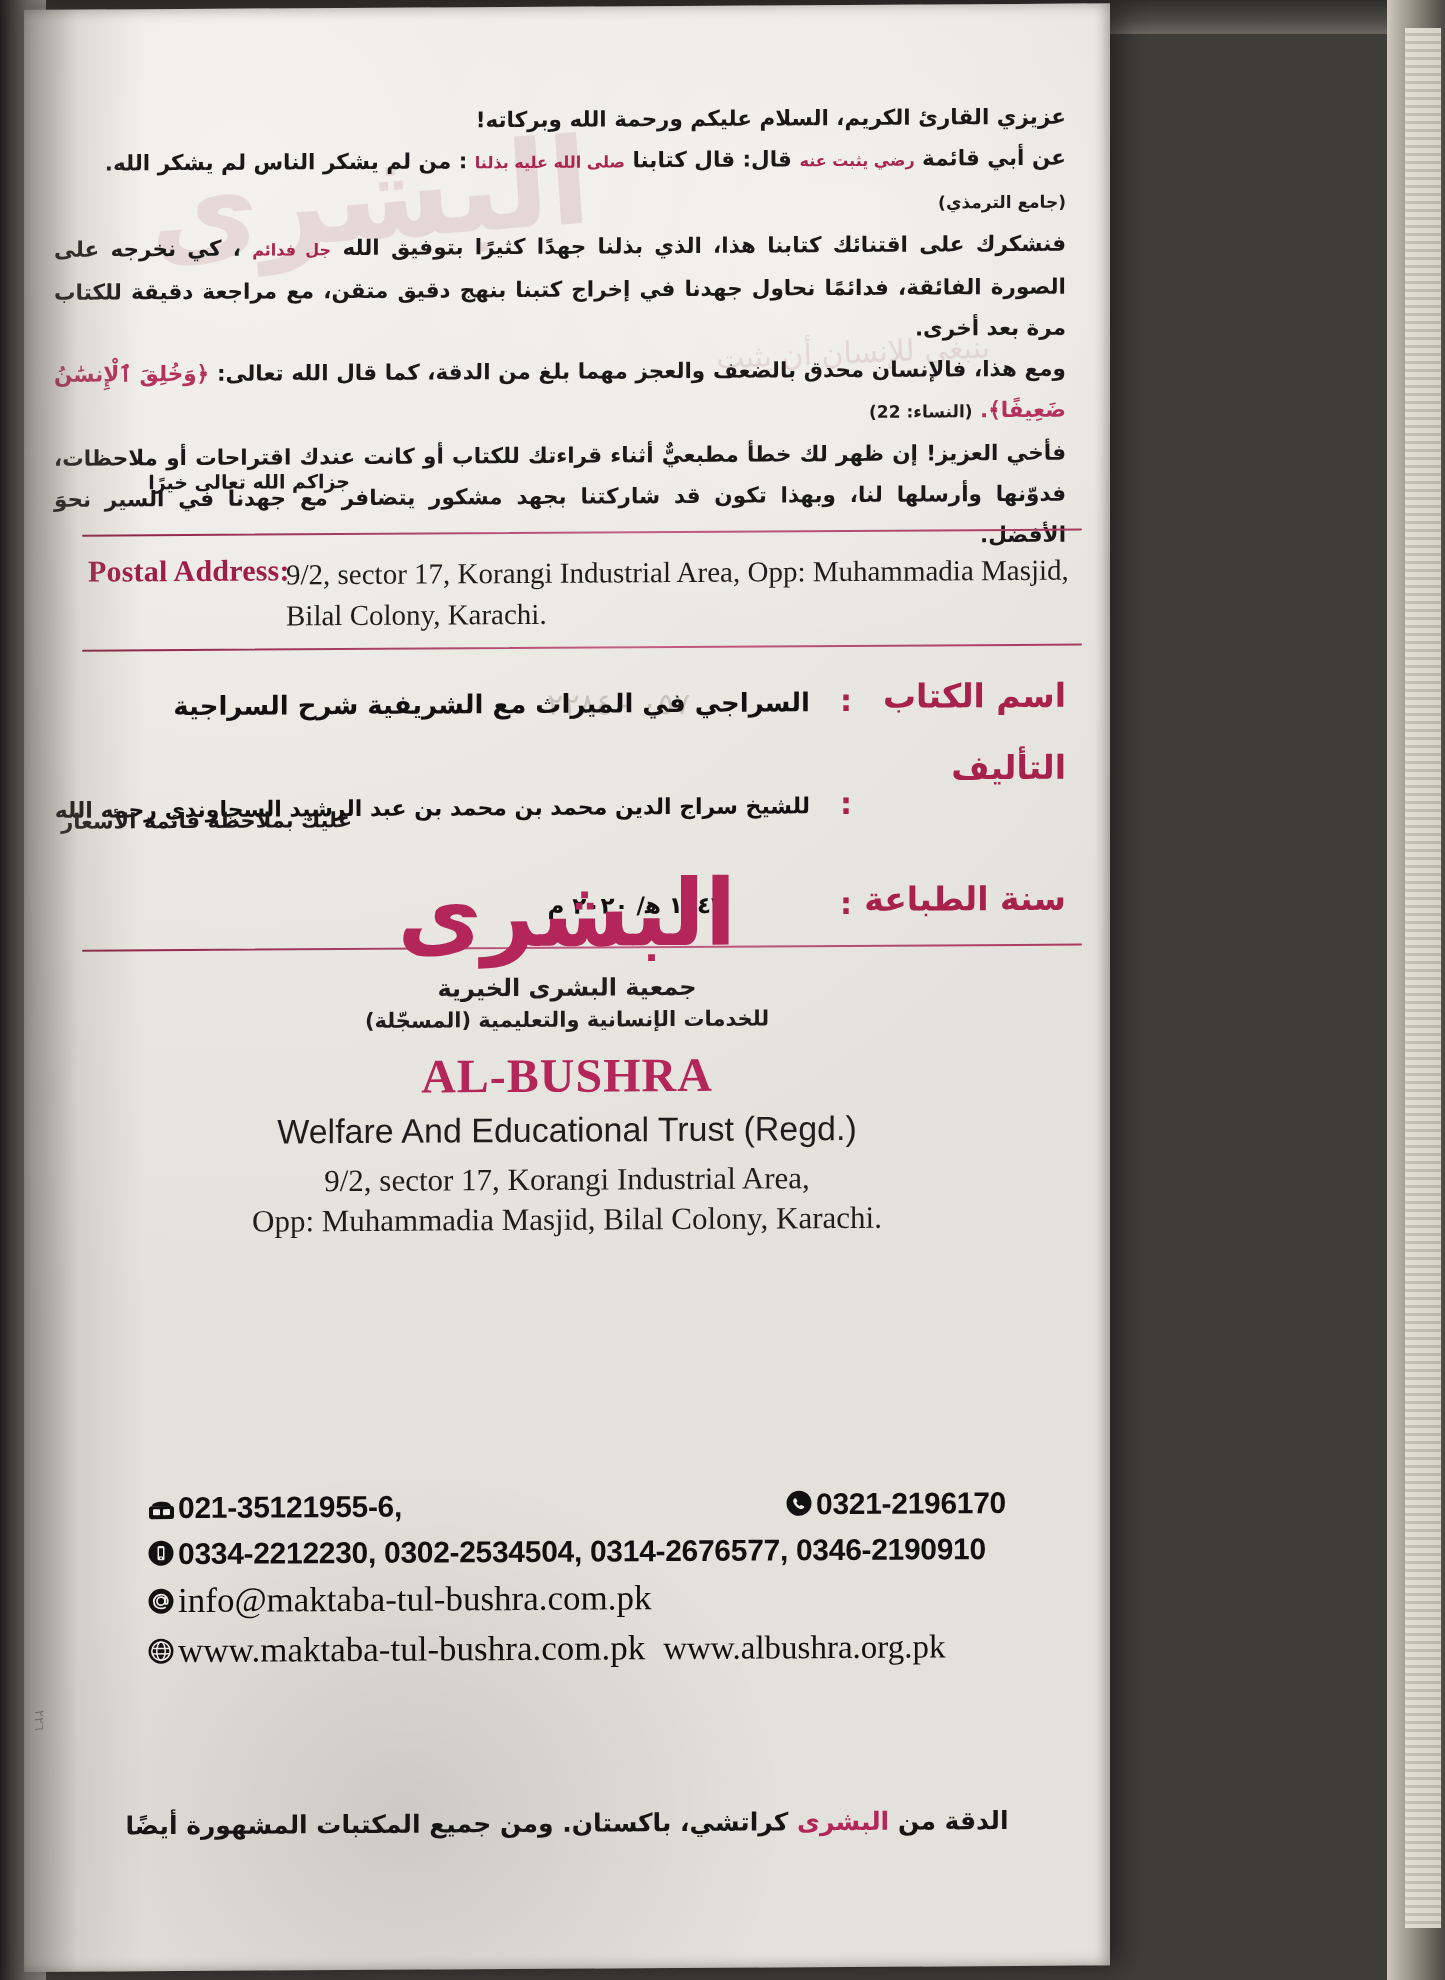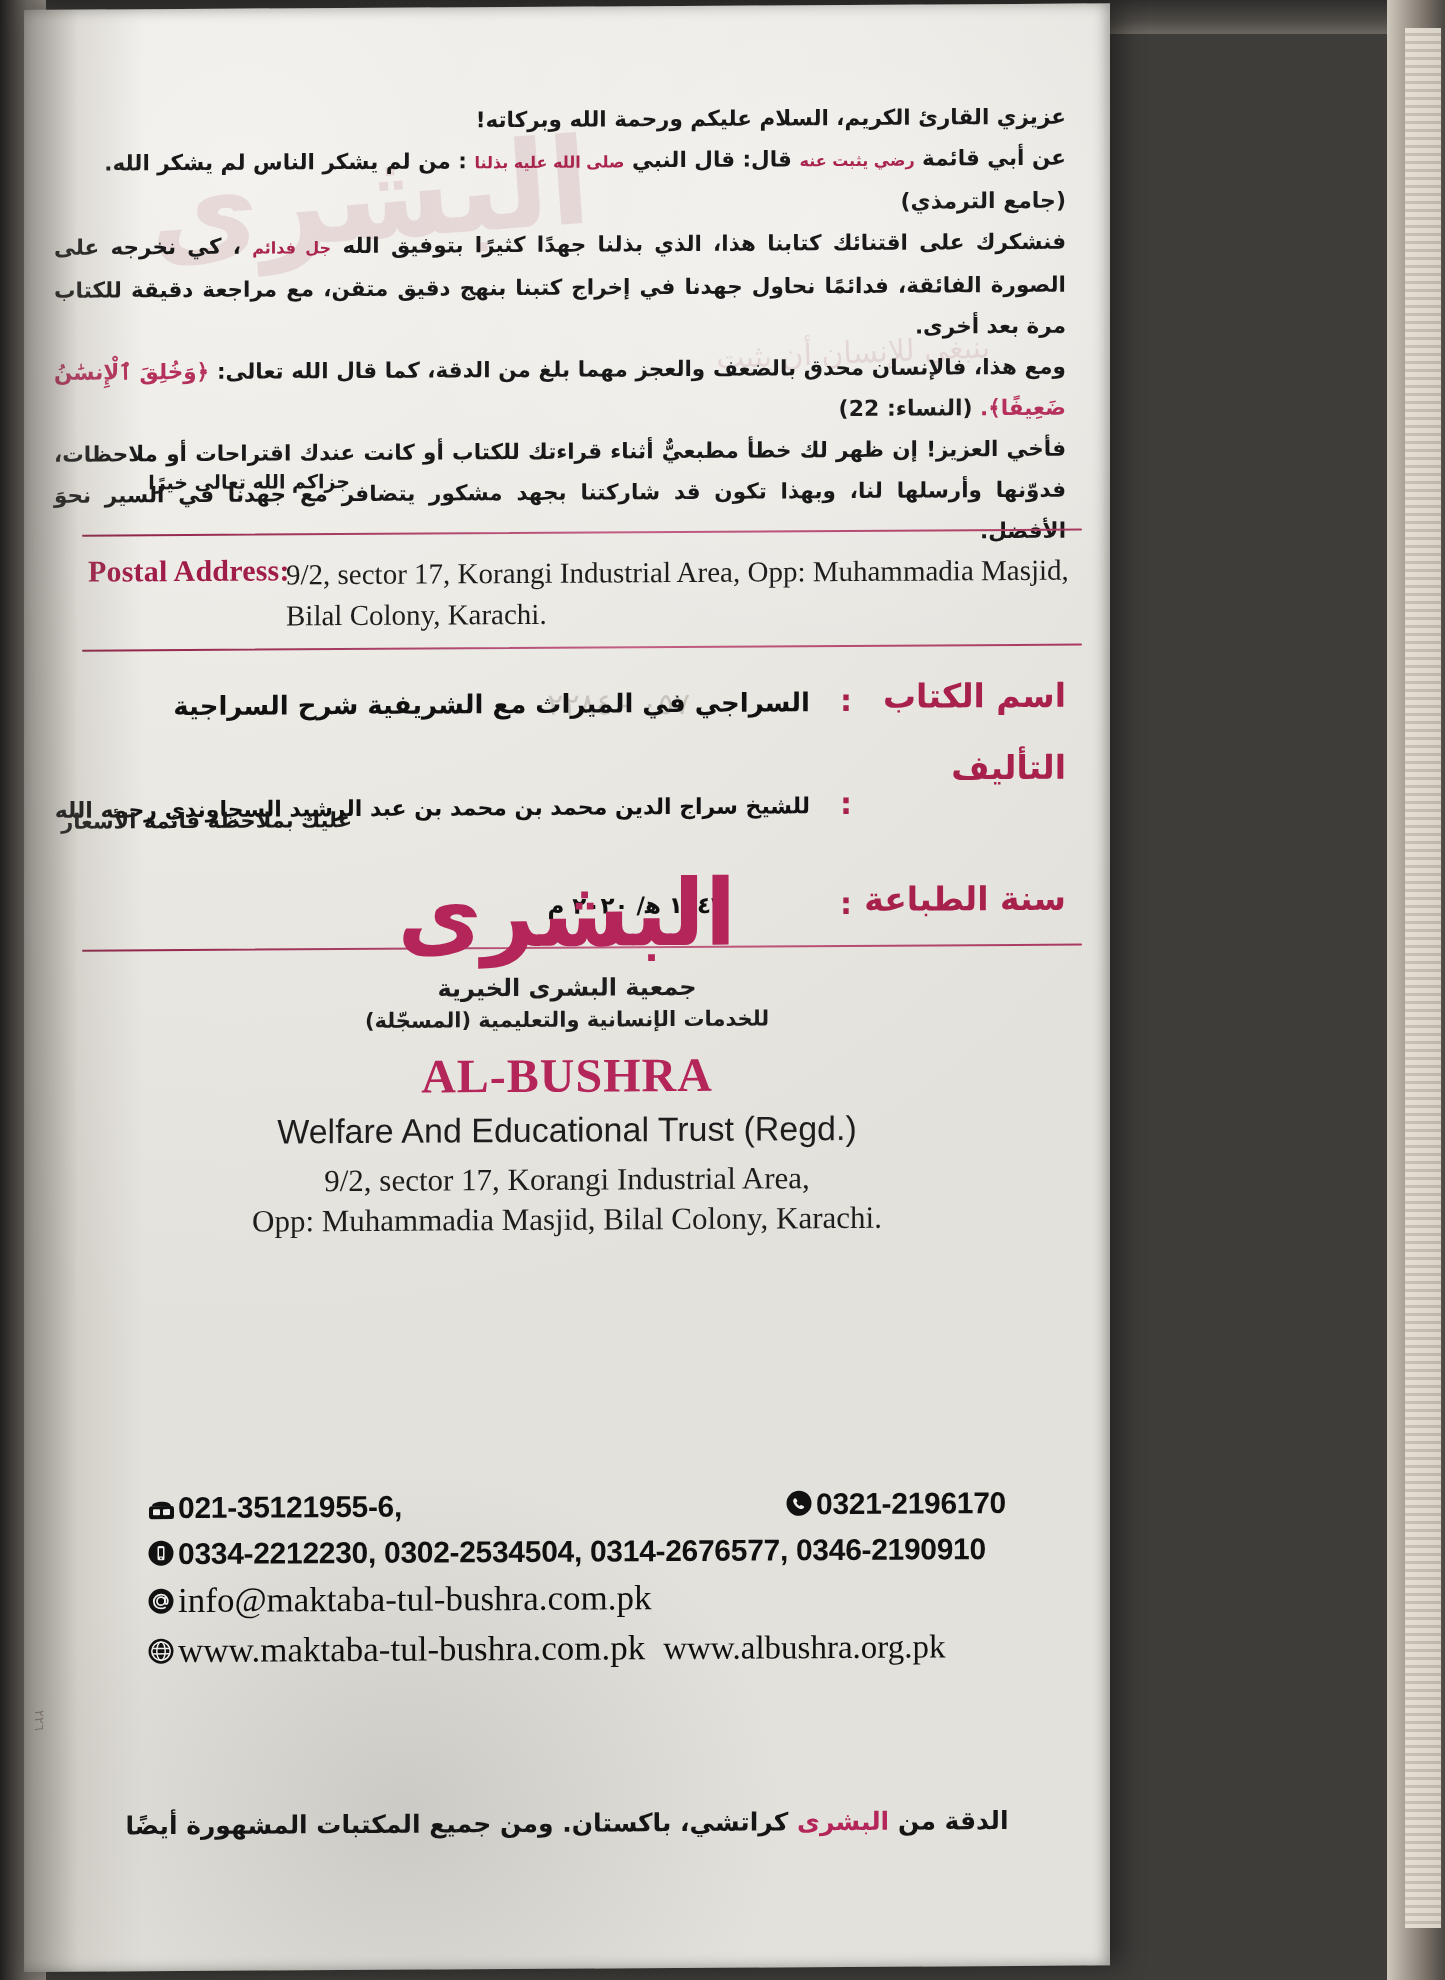--- a/index.html
+++ b/index.html
@@ -102,21 +102,21 @@
     font-family: "DejaVu Sans", sans-serif;
     font-size: 21.5px;
     line-height: 41px;
     color: #191919;
     font-weight: 600;
   }
   .intro p { margin: 0; }
   .intro .lead { text-align: right; }
   .sc { color:#a9244e; font-size: 16px; letter-spacing:-1px; }
   .verse { color:#b5305c; font-weight:600; }
-  .ref { font-size:22px; color:#1c1c1c;margin-top:13px; }
+  .ref { font-size:17px; color:#1c1c1c;margin-top:13px; }
   .thanks {
     position:absolute;
     right: 760px;
     top: 462px;
     direction: rtl;
     font-size: 19px;
     font-weight:600;
     color:#1a1a1a;
   }
 
@@ -350,21 +350,21 @@
 
     <div class="content">
 
       <div class="intro">
         <p class="lead">
           <span>عزيزي القارئ الكريم، السلام عليكم ورحمة الله وبركاته!</span>
         </p>
         <p class="lead">
           <span>عن أبي قائمة</span>
           <span class="sc">رضي يثبت عنه</span>
-          <span>قال: قال النبي</span>
+          <span>قال: قال كتابنا</span>
           <span class="sc">صلى الله عليه بذلنا</span>
           <span>: من لم يشكر الناس لم يشكر الله.</span>
           <span class="ref">(جامع الترمذي)</span>
         </p>
         <p>
           <span>فنشكرك على اقتنائك كتابنا هذا، الذي بذلنا جهدًا كثيرًا بتوفيق الله</span>
           <span class="sc">جل فدائم</span>
           <span>، كي نخرجه على الصورة الفائقة، فدائمًا نحاول جهدنا في إخراج كتبنا بنهج دقيق متقن، مع مراجعة دقيقة للكتاب مرة بعد أخرى.</span>
         </p>
         <p>

